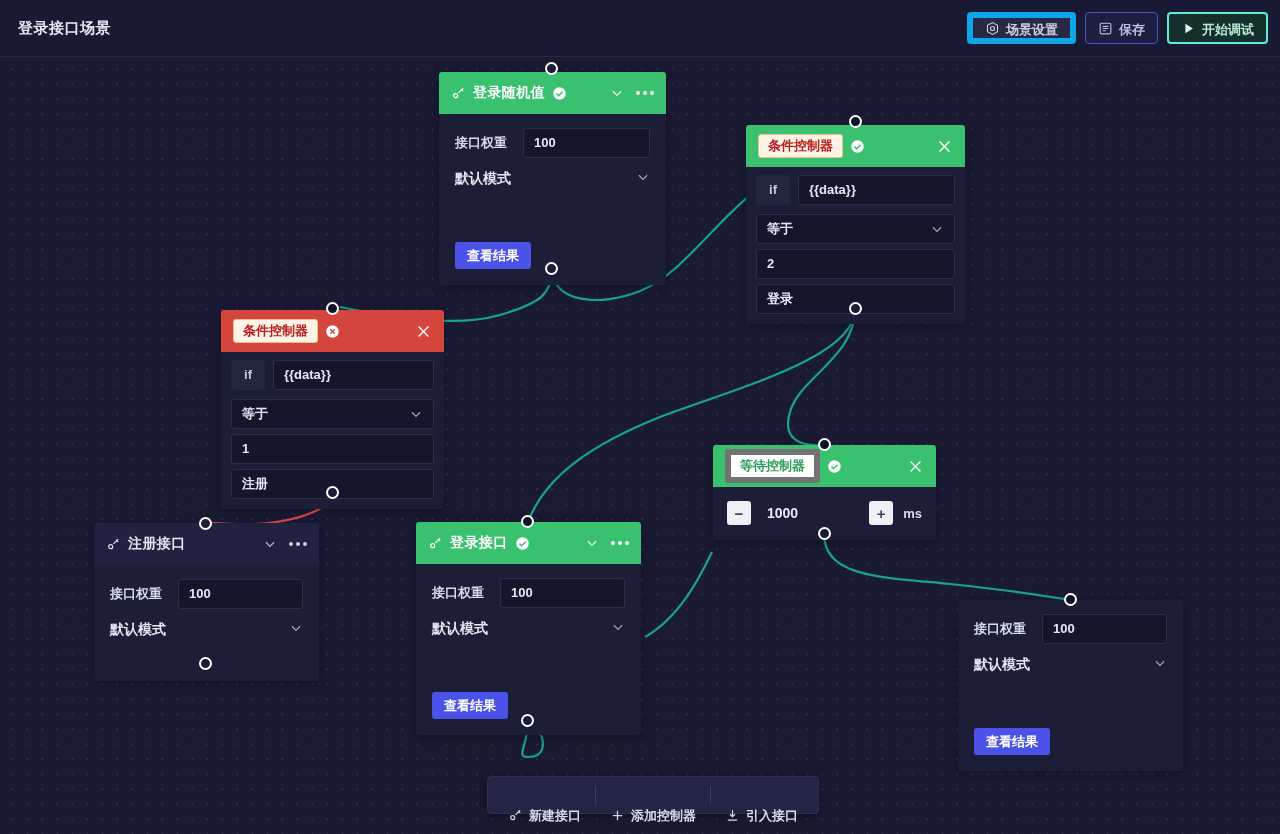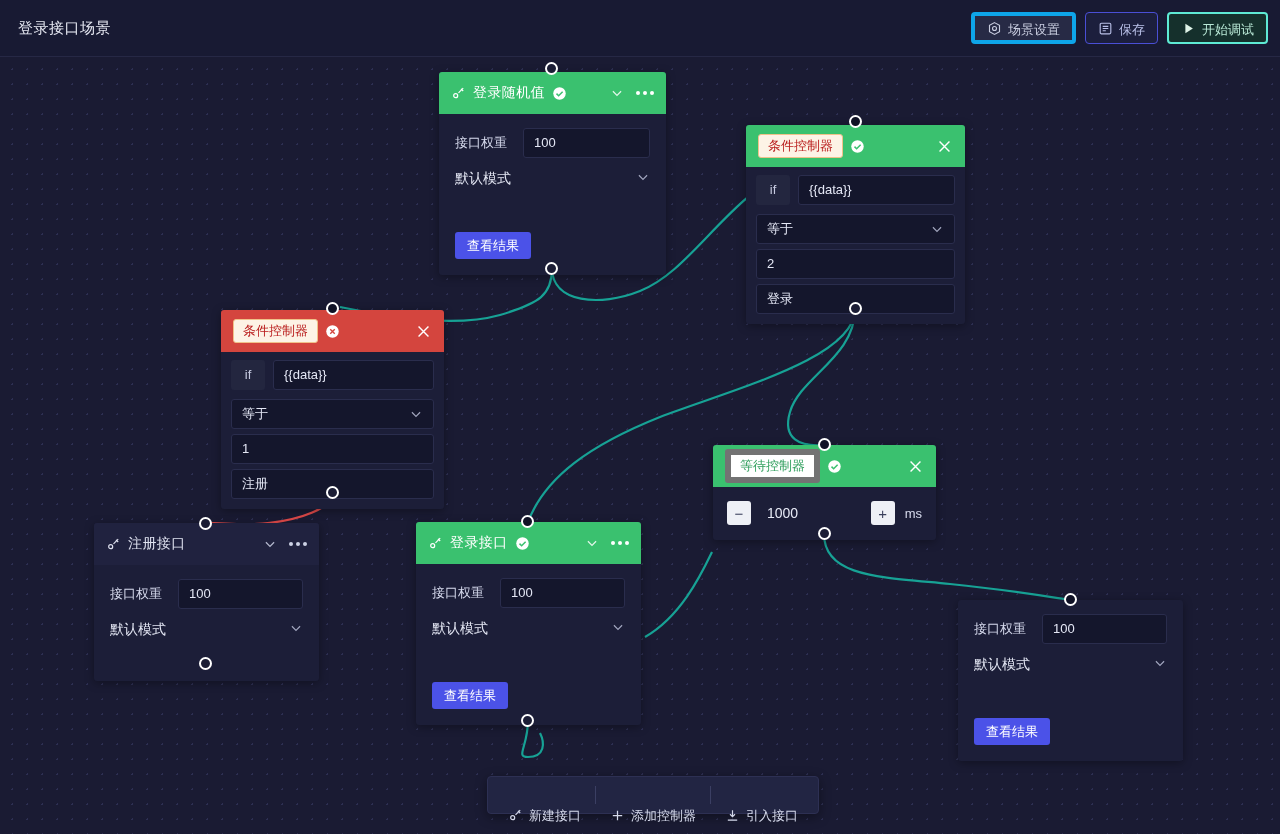--- a/index.html
+++ b/index.html
@@ -2,21 +2,21 @@
 <html><head>
 <meta charset="utf-8">
 <style>
   * { box-sizing: border-box; margin: 0; padding: 0; }
   html, body {
     width: 1280px; height: 834px;
     background: #15162e;
     font-family: "Liberation Sans", "DejaVu Sans", sans-serif;
     overflow: hidden;
   }
-  #app { position: relative; width: 1052px; height: 834px; }
+  #app { position: relative; width: 1052px; height: 834px; font-weight: bold; }
 
   
   .topbar {
     position: absolute; left: 0; top: 0; width: 1280px; height: 57px;
     background: #181a33;
     border-bottom: 1px solid #262845;
     display: flex; align-items: center;
     z-index: 40;
   }
   .scene-title {
@@ -27,21 +27,21 @@
     position: absolute; right: 12px; top: 12px;
     display: flex; align-items: center; gap: 9px;
   }
   .tb-btn {
     display: flex; align-items: center; gap: 6px;
     height: 32px; padding: 0 12px; border-radius: 4px;
     font-size: 13px; cursor: pointer; user-select: none;
     white-space: nowrap;
   }
   .tb-btn .lbl { line-height: 1; position: relative; top: 1px; }
-  .tb-settings { background: #272a45; color: #c9cde0; border: 4px solid #0ea5e9; }
+  .tb-settings { background: #272a45; color: #c9cde0; border: 6px solid #0ea5e9; }
   .tb-save { background: #1c1f3d; color: #b9c0e8; border: 1px solid #4a4fd6; }
   .tb-debug { background: #15302c; color: #b9e8d6; border: 2px solid #5eead4; }
   .ico { width: 15px; height: 15px; display: block; flex: none; }
 
   
   .canvas {
     position: absolute; left: 0; top: 57px; width: 1280px; height: 777px;
     background-color: #1a1b33;
     background-image: radial-gradient(#2d2f52 1px, transparent 1px);
     background-size: 15px 15px;
@@ -98,21 +98,21 @@
     flex: 1 1 auto; height: 30px; line-height: 28px;
     background: #14162c; border: 1px solid #2a2d4d; border-radius: 3px;
     color: #e4e7f5; font-size: 13px; padding: 0 10px;
   }
   .sel-row {
     display: flex; justify-content: space-between;
     height: 34px; margin-top: 6px; margin-bottom: 10px;
   }
   .sel-text { font-size: 14px; color: #e2e5f2; }
   .btn-result {
-    display: inline-block; margin-top: 18px;
+    display: inline-block; margin-top: 28px;
     background: #4b52e8; color: #fff; font-size: 13px;
     padding: 7px 12px; border-radius: 3px; cursor: pointer; line-height: 1;
   }
 
   
   .cond-body { padding: 0; }
   .cond-if {
     display: flex; align-items: center; gap: 0;
     padding: 8px 10px 4px 10px;
   }

